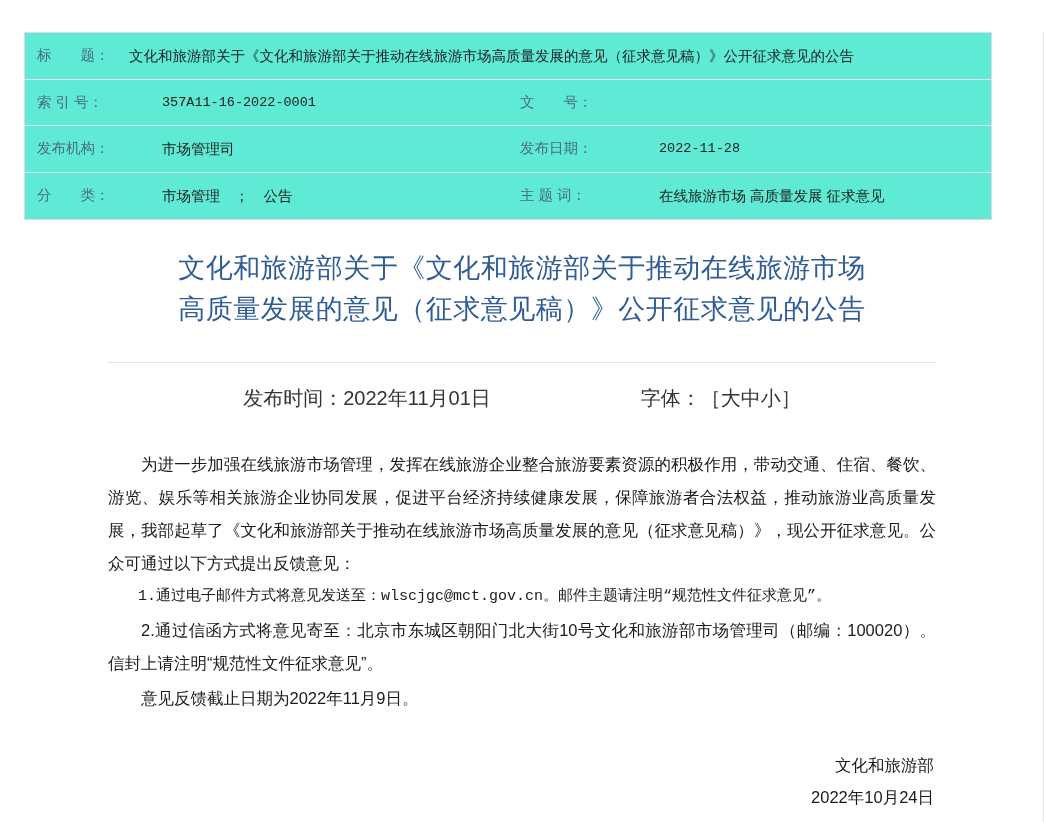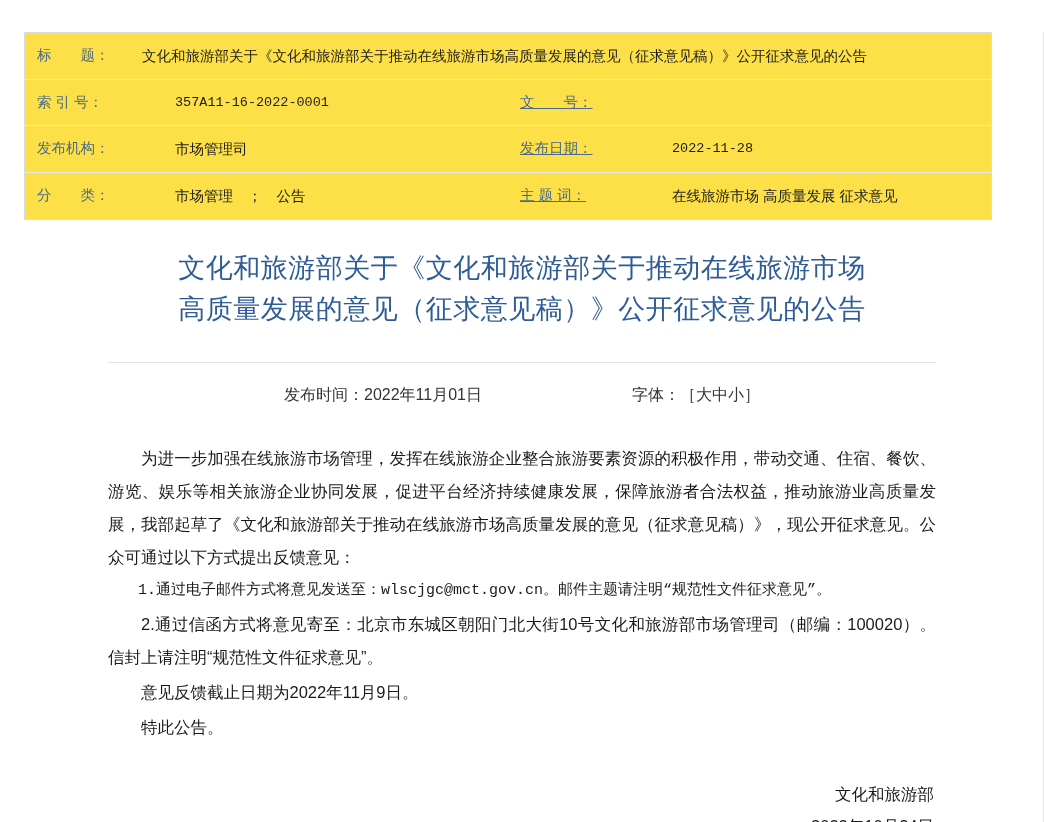--- a/index.html
+++ b/index.html
@@ -27,21 +27,21 @@
     right: 0;
     width: 1px;
     height: 822px;
     background: #e3e3e3;
   }
 
   
   .meta-box {
     margin: 32px 52px 0 24px;
     border: 1px solid #d7dde3;
-    background: #fde047;
+    background: #5eead4;
     padding: 0 0 0 0;
   }
   .meta-row {
     display: flex;
     align-items: flex-start;
     border-bottom: 1px solid #e6eaee;
     min-height: 46px;
     box-sizing: border-box;
   }
   .meta-row:last-child {
@@ -66,31 +66,29 @@
     padding-left: 12px;
     box-sizing: border-box;
     color: #4b6a87;
     font-size: 14.5px;
     font-family: "Liberation Sans", sans-serif;
     letter-spacing: 0px;
     white-space: nowrap;
   }
   .meta-label.wide {
     width: 118px;
-    text-decoration: underline;
   }
   .meta-value {
     flex: 1 1 auto;
     padding-right: 10px;
     color: #1d1d1d;
     font-size: 14.5px;
     font-family: "Liberation Sans", sans-serif;
     line-height: 1.45;
     word-break: break-all;
-    margin-left: 13px;
   }
   .meta-value.mono {
     font-family: "Liberation Mono", monospace;
     font-size: 13.5px;
   }
 
   
   .article {
     margin: 18px auto 0 auto;
     width: 828px;
@@ -110,21 +108,21 @@
   .divider {
     border-top: 1px solid #dfe3e7;
     margin: 26px 0 0 0;
   }
   .subbar {
     display: flex;
     align-items: center;
     justify-content: center;
     gap: 150px;
     padding: 22px 0 14px 0;
-    font-size: 16px;
+    font-size: 20px;
     font-family: "Liberation Sans", sans-serif;
     color: #333333;
   }
   .subbar .pubtime {
     white-space: nowrap;
   }
   .subbar .fontsize {
     white-space: nowrap;
     text-align: center;
   }
@@ -221,21 +219,20 @@
       <div class="fontsize">
         <span>字体：［大中小］</span>
       </div>
     </div>
 
     <div class="body-text">
       <p class="para">为进一步加强在线旅游市场管理，发挥在线旅游企业整合旅游要素资源的积极作用，带动交通、住宿、餐饮、游览、娱乐等相关旅游企业协同发展，促进平台经济持续健康发展，保障旅游者合法权益，推动旅游业高质量发展，我部起草了《文化和旅游部关于推动在线旅游市场高质量发展的意见（征求意见稿）》，现公开征求意见。公众可通过以下方式提出反馈意见：</p>
       <p class="para mail">1.通过电子邮件方式将意见发送至：wlscjgc@mct.gov.cn。邮件主题请注明“规范性文件征求意见”。</p>
       <p class="para">2.通过信函方式将意见寄至：北京市东城区朝阳门北大街10号文化和旅游部市场管理司（邮编：100020）。信封上请注明“规范性文件征求意见”。</p>
       <p class="para">意见反馈截止日期为2022年11月9日。</p>
-      <p class="para">特此公告。</p>
 
       <div class="sign">
         <div>文化和旅游部</div>
         <div>2022年10月24日</div>
       </div>
     </div>
   </div>
 </div>
 
 </body></html>

